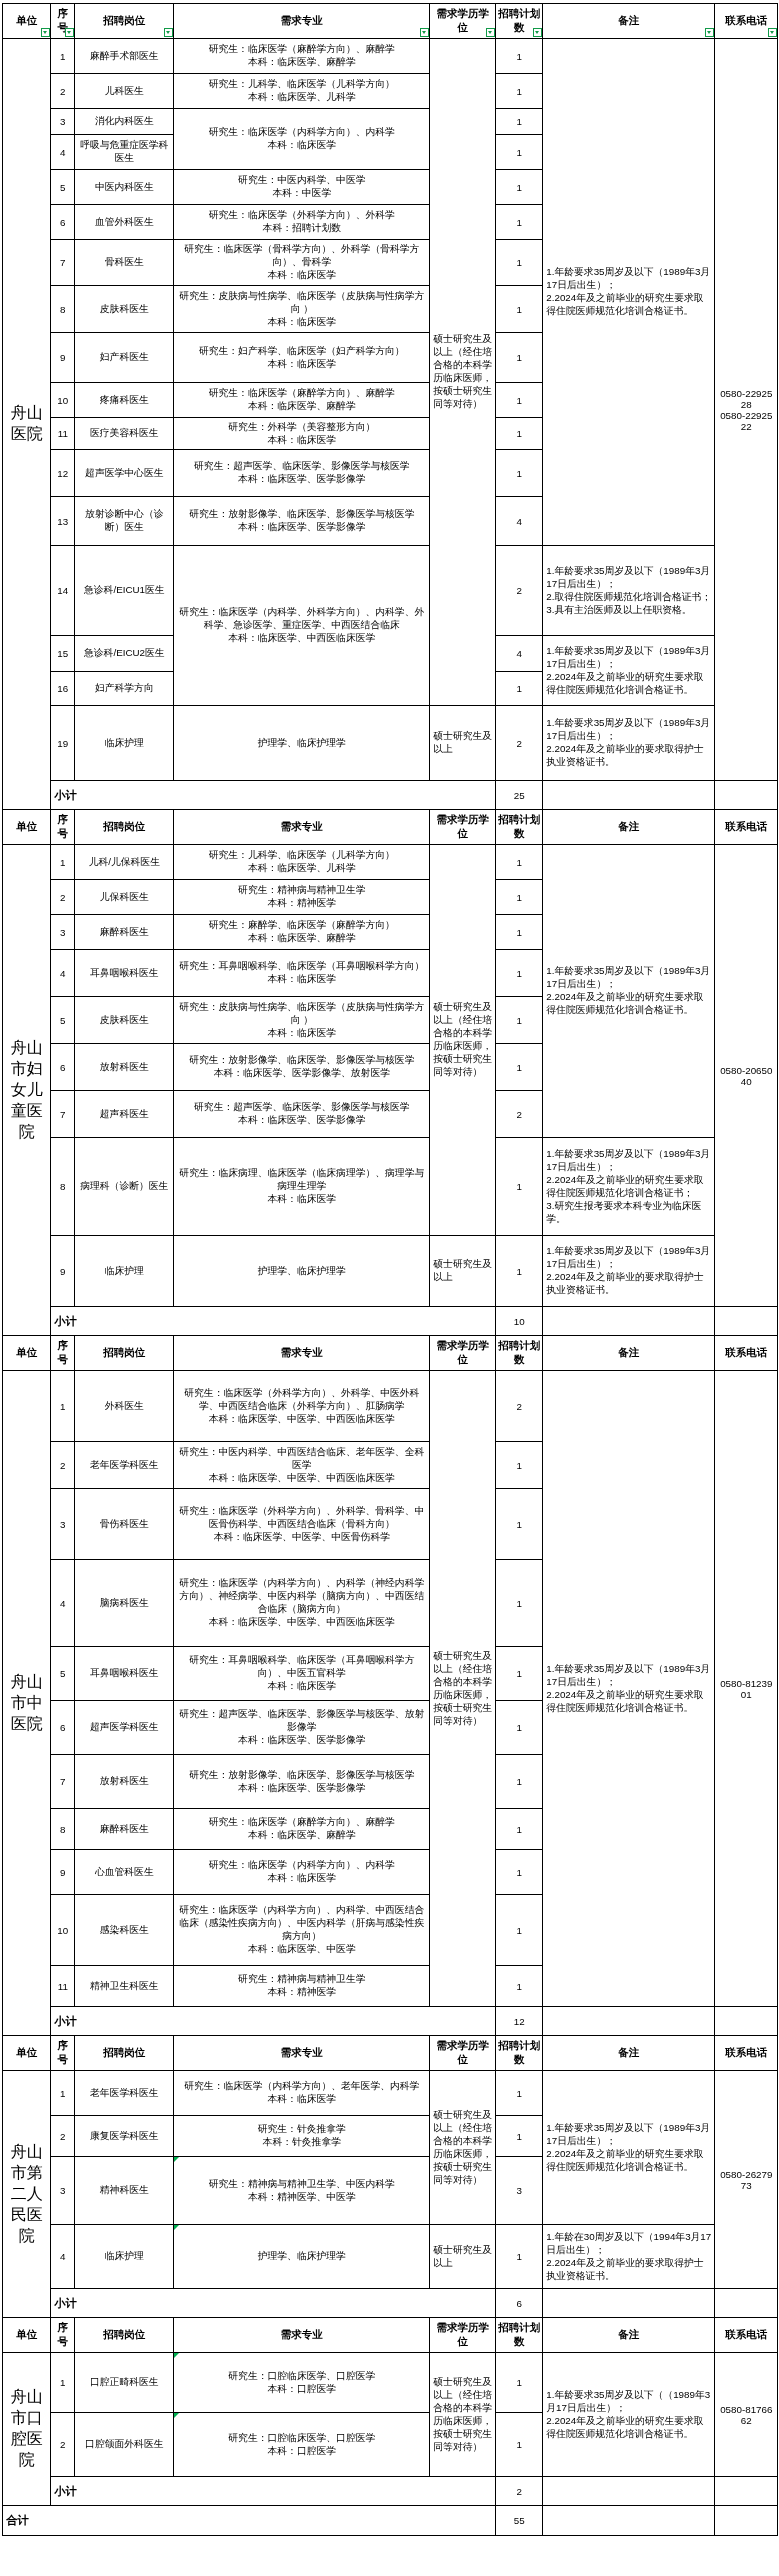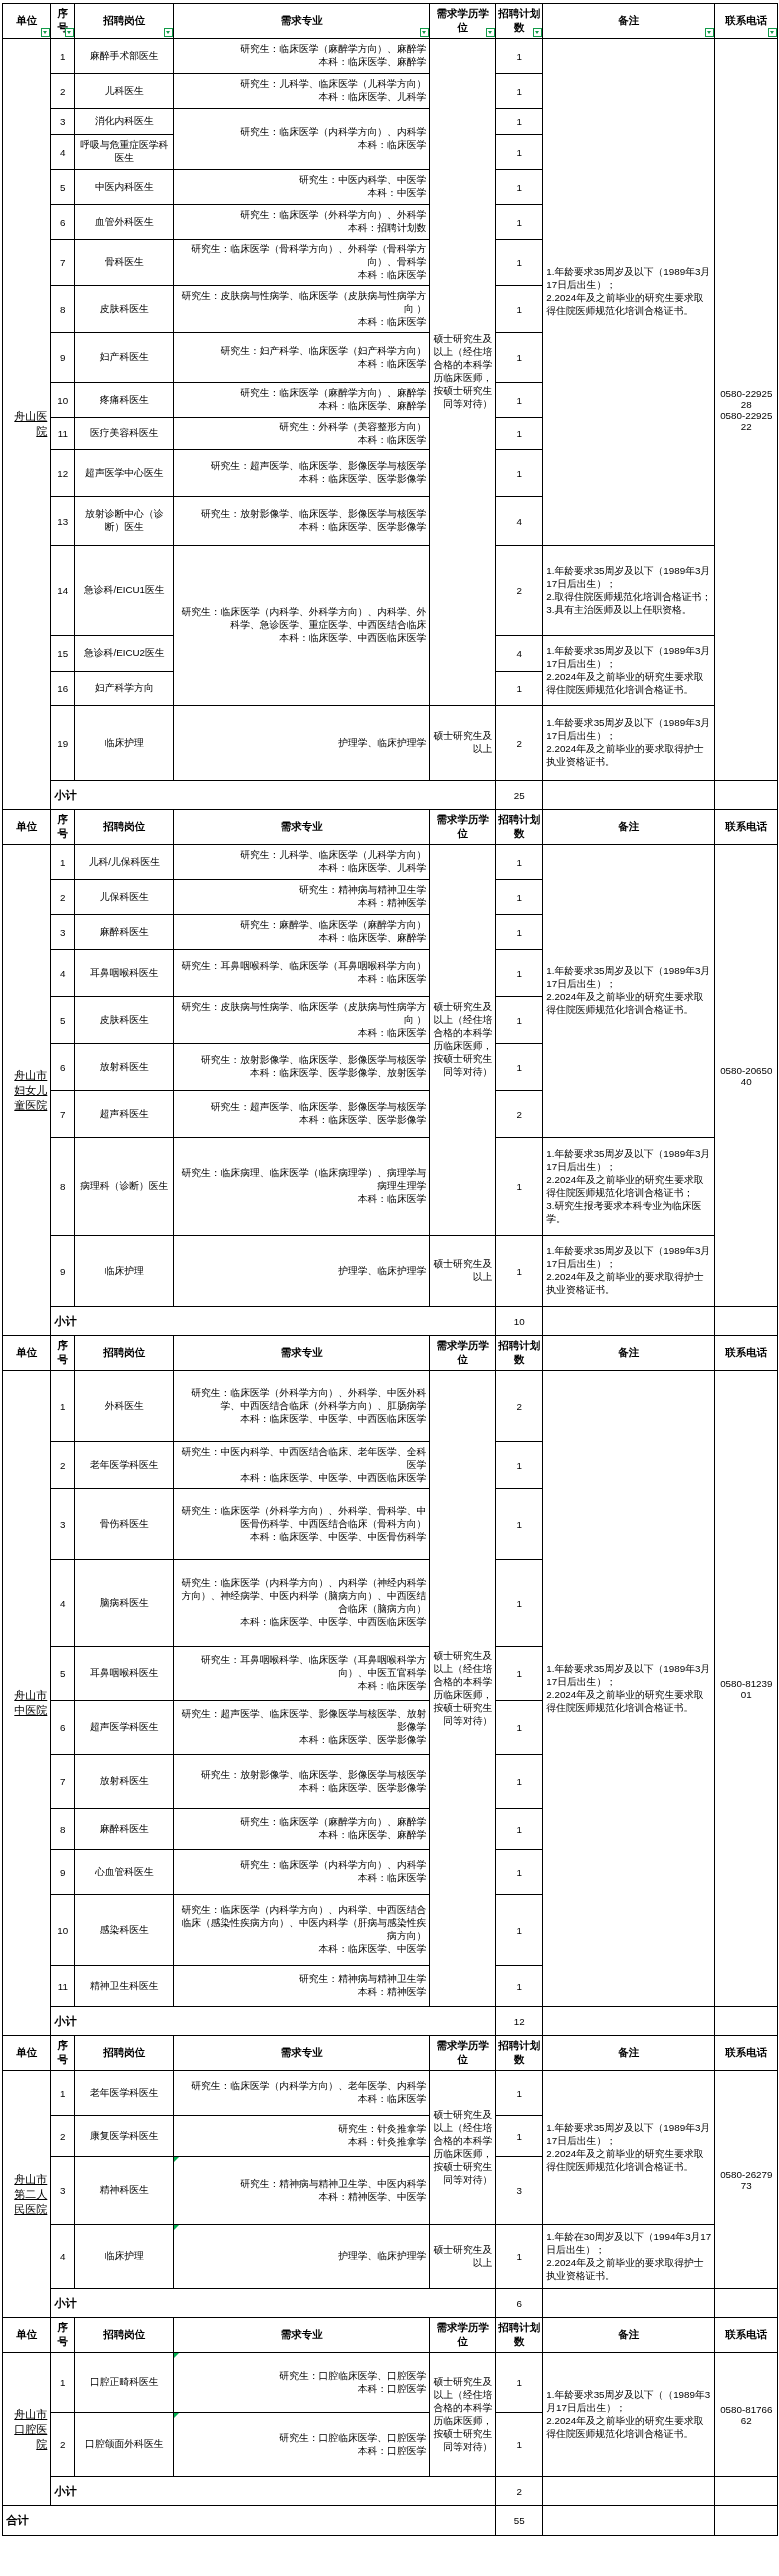--- a/index.html
+++ b/index.html
@@ -4,24 +4,24 @@
 <style>
   html,body{margin:0;padding:0;background:#fff;}
   body{width:780px;font-family:"Liberation Sans","DejaVu Sans",sans-serif;color:#000;}
   .page{padding:3px 2.3px 4.5px 2.3px;}
   .title{font-size:17.3px;font-weight:bold;text-align:center;line-height:1.5;margin:3px 7.5px 7.5px 7.5px;}
   table{border-collapse:collapse;table-layout:fixed;width:775px;}
   td{border:0.8px solid #000;padding:1.5px 3px;font-size:9.8px;vertical-align:middle;word-break:break-all;}
   .c{text-align:center;}
   .pre{white-space:pre-line;}
   .th{font-weight:bold;text-align:center;font-size:10.5px;position:relative;padding:3px 1.5px;}
-  .unit{text-align:right;font-size:11px;text-decoration:underline;}
+  .unit{text-align:center;font-size:16px;}
   .post{text-align:center;}
-  .major{text-align:right;position:relative;}
-  .degree{text-align:right;}
+  .major{text-align:center;position:relative;}
+  .degree{text-align:left;}
   .plan{text-align:center;}
   .remark{text-align:left;}
   .phone{text-align:center;}
   .sublabel{text-align:left;font-size:11.3px;font-weight:bold;}
   .filter{position:absolute;right:0.8px;bottom:0.8px;width:9px;height:9px;border:0.8px solid #119a48;background:#fff;display:flex;align-items:center;justify-content:center;box-sizing:border-box;}
   .filter::after{content:"";border-left:2.3px solid transparent;border-right:2.3px solid transparent;border-top:3.8px solid #119a48;}
   .comment{position:absolute;left:0;top:0;width:0;height:0;border-top:5.3px solid #00b050;border-right:5.3px solid transparent;}
 </style>
 </head>
 <body>

